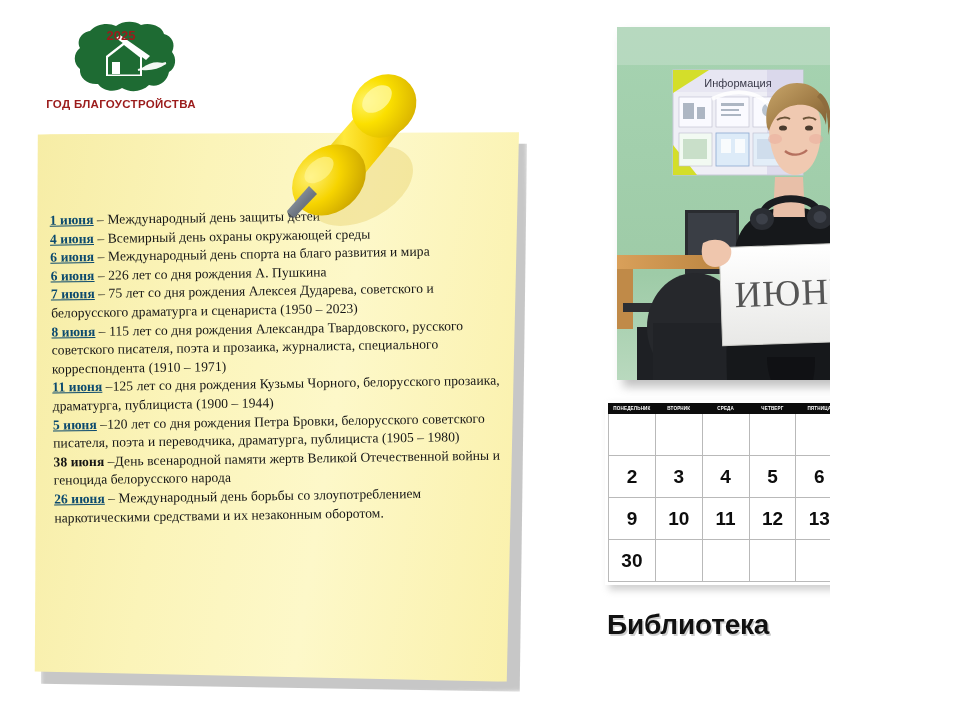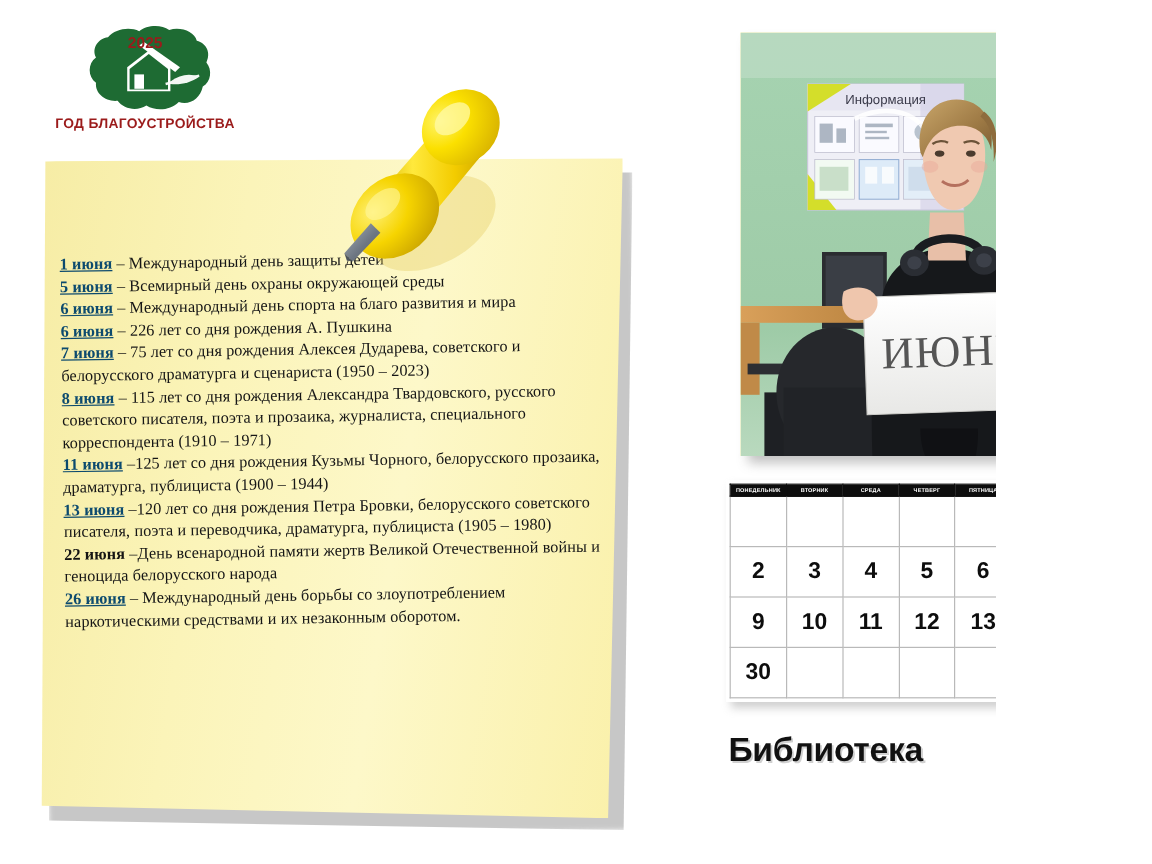--- a/index.html
+++ b/index.html
@@ -6,21 +6,21 @@
   body{
     width:960px;height:720px;overflow:hidden;background:#ffffff;
     font-family:"Liberation Serif",serif;position:relative;
   }
   #stage{position:absolute;left:0;top:0;width:830px;height:720px;overflow:hidden;}
 
   
   .logo{position:absolute;left:46px;top:12px;width:150px;height:105px;}
   .logo svg{display:block;}
   .logo-caption{
-    position:absolute;left:0;top:86px;width:150px;text-align:left;
+    position:absolute;left:0;top:86px;width:150px;text-align:center;
     font-family:"Liberation Sans",sans-serif;font-weight:bold;font-size:11.5px;
     color:#9B1B1B;letter-spacing:.3px;
   }
 
   
   .note-shadow{
     position:absolute;left:36px;top:140px;width:496px;height:556px;
     background:#9a9a9a;opacity:.55;
     transform:rotate(-1.05deg);
     clip-path:polygon(2.5% 0%, 100% 1.5%, 96.5% 100%, 0% 97%);
@@ -110,28 +110,28 @@
       <text x="75" y="28" text-anchor="middle" font-family="Liberation Sans, sans-serif" font-size="13" font-weight="bold" fill="#9B1B1B">2025</text>
     </svg>
     <div class="logo-caption">ГОД БЛАГОУСТРОЙСТВА</div>
   </div>
 
   <div class="note-shadow"></div>
   <div class="note"></div>
 
   <div class="note-inner" id="note-body">
       <p><span class="d">1 июня</span><span> – Международный  день защиты детей</span></p>
-      <p><span class="d">5 июня</span><span> – Всемирный  день охраны окружающей  среды</span></p>
+      <p><span class="d">4 июня</span><span> – Всемирный  день охраны окружающей  среды</span></p>
       <p><span class="d">6 июня</span><span> – Международный  день спорта на благо развития и мира</span></p>
       <p><span class="d">6 июня</span><span> – 226 лет со дня рождения А. Пушкина</span></p>
       <p><span class="d">7 июня</span><span> – 75 лет со дня рождения Алексея Дударева, советского и белорусского драматурга и сценариста (1950 – 2023)</span></p>
       <p><span class="d">8 июня</span><span> – 115 лет со дня рождения Александра Твардовского, русского советского писателя, поэта и прозаика, журналиста, специального корреспондента (1910 – 1971)</span></p>
       <p><span class="d">11 июня</span><span> –125 лет со дня рождения Кузьмы Чорного, белорусского прозаика, драматурга, публициста (1900 – 1944)</span></p>
-      <p><span class="d">13 июня</span><span> –120 лет со дня рождения Петра Бровки, белорусского советского писателя, поэта и переводчика, драматурга, публициста (1905 – 1980)</span></p>
-      <p><span class="d-dark">22 июня</span><span> –День всенародной  памяти жертв Великой Отечественной  войны и геноцида белорусского народа</span></p>
+      <p><span class="d">5 июня</span><span> –120 лет со дня рождения Петра Бровки, белорусского советского писателя, поэта и переводчика, драматурга, публициста (1905 – 1980)</span></p>
+      <p><span class="d-dark">38 июня</span><span> –День всенародной  памяти жертв Великой Отечественной  войны и геноцида белорусского народа</span></p>
       <p><span class="d">26 июня</span><span> –  Международный  день борьбы со злоупотреблением наркотическими средствами и их незаконным оборотом.</span></p>
     </div>
 
   <div class="pin">
     <svg width="175" height="185" viewBox="0 0 175 185">
       <defs>
         <radialGradient id="gHead" cx="35%" cy="25%" r="80%">
           <stop offset="0%" stop-color="#FFF46A"></stop>
           <stop offset="45%" stop-color="#FBE000"></stop>
           <stop offset="100%" stop-color="#D9B400"></stop>

